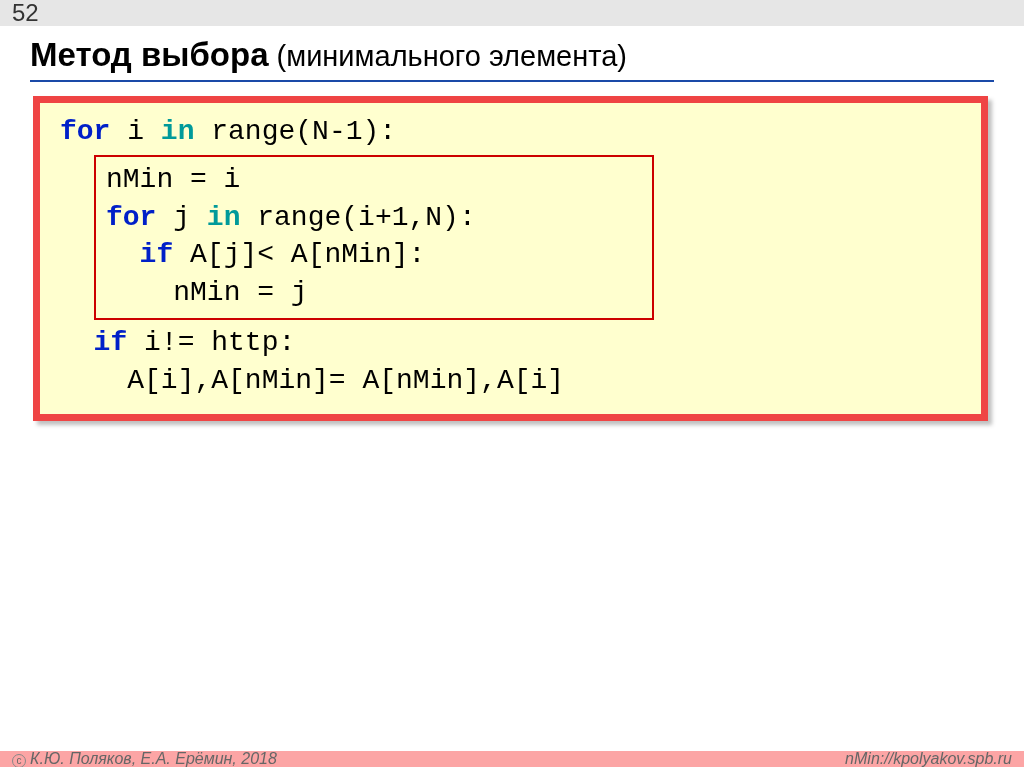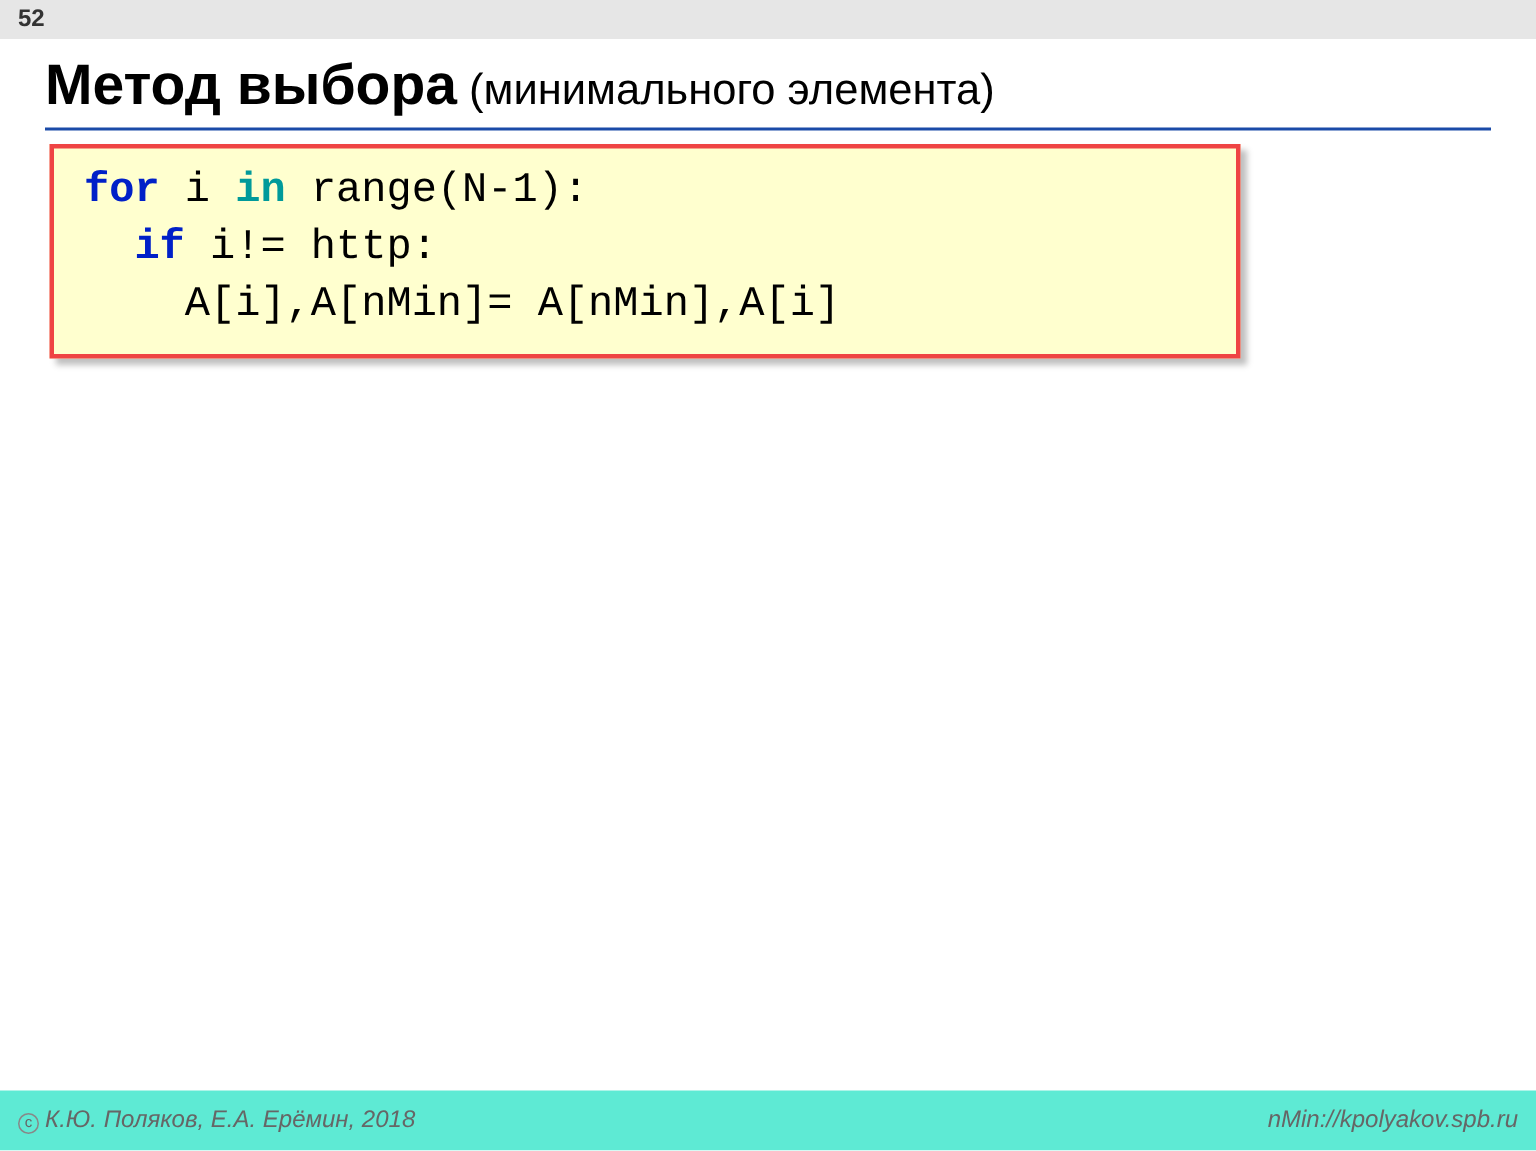--- a/index.html
+++ b/index.html
@@ -23,50 +23,50 @@
     background: #e6e6e6;
     padding: 0 12px;
     display: flex;
     align-items: center;
     justify-content: space-between;
     font-style: italic;
     color: #555;
     font-size: 17px;
   }
   .page-number {
-    font-weight: bold;
+    font-weight: normal;
     font-style: normal;
     color: #333;
-    font-size: 16px;
+    font-size: 24px;
   }
   .title-block {
     position: absolute;
     top: 36px;
     left: 30px;
     right: 30px;
     border-bottom: 2px solid #1a4aa8;
     padding-bottom: 6px;
   }
   .title-block .t-bold {
-    font-size: 38px;
+    font-size: 33px;
     font-weight: bold;
     color: #000;
   }
   .title-block .t-rest {
     font-size: 29px;
     font-weight: normal;
     color: #000;
   }
   .code-box {
     position: absolute;
     top: 96px;
     left: 33px;
-    width: 794px;
+    width: 955px;
     background: #ffffcf;
-    border: 3px solid #ef4444;
+    border: 7px solid #ef4444;
     box-shadow: 4px 4px 4px rgba(0,0,0,0.25);
     padding: 10px 20px 14px 20px;
   }
   .code {
     font-family: "Courier New", Courier, monospace;
     font-size: 28px;
     line-height: 1.35;
     white-space: pre;
     color: #000;
   }
@@ -77,22 +77,22 @@
     margin-left: 34px;
     margin-top: 4px;
     margin-bottom: 4px;
     width: 560px;
   }
   .kw-blue { color: #0020c8; font-weight: bold; }
   .kw-cyan { color: #009a9a; font-weight: bold; }
   .footer-bar {
     position: absolute;
     bottom: 0; left: 0; right: 0;
-    height: 40px;
-    background: #5eead4;
+    height: 16px;
+    background: #fca5a5;
     padding: 0 12px;
     display: flex;
     align-items: center;
     justify-content: space-between;
     font-style: italic;
     color: #666;
     font-size: 16px;
   }
   .copyright-sym {
     font-style: normal;
@@ -115,20 +115,26 @@
     <span class="page-number">52</span>
   </div>
 
   <div class="title-block">
     <span class="t-bold">Метод выбора</span><span class="t-rest"> (минимального элемента)</span>
   </div>
 
   <div class="code-box">
     <div class="code"><span class="kw-blue">for</span><span> i </span><span class="kw-cyan">in</span><span> range(N-1):</span></div>
 
+    <div class="inner-box">
+      <div class="code"><span>nMin = i</span></div>
+      <div class="code"><span class="kw-blue">for</span><span> j </span><span class="kw-cyan">in</span><span> range(i+1,N):</span></div>
+      <div class="code">  <span class="kw-blue">if</span><span> A[j]&lt; A[nMin]:</span></div>
+      <div class="code">    <span>nMin = j</span></div>
+    </div>
 
     <div class="code">  <span class="kw-blue">if</span><span> i!= http:</span></div>
     <div class="code">    <span>A[i],A[nMin]= A[nMin],A[i]</span></div>
   </div>
 
   <div class="footer-bar">
     <span>
       <span class="copyright-sym">c</span><span>К.Ю. Поляков, Е.А. Ерёмин, 2018</span>
     </span>
     <span>nMin://kpolyakov.spb.ru</span>

